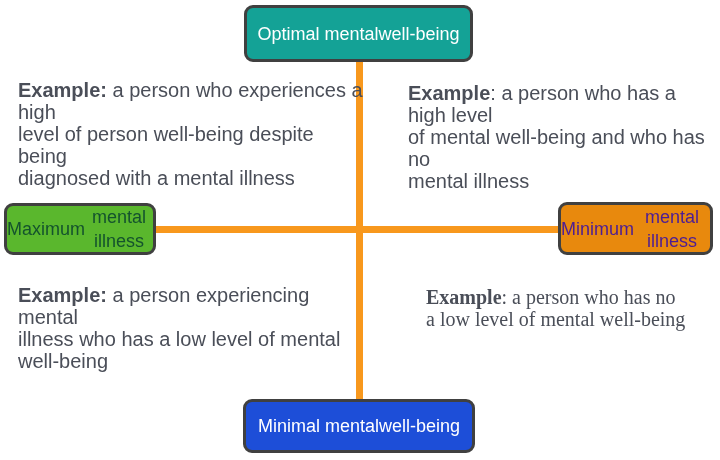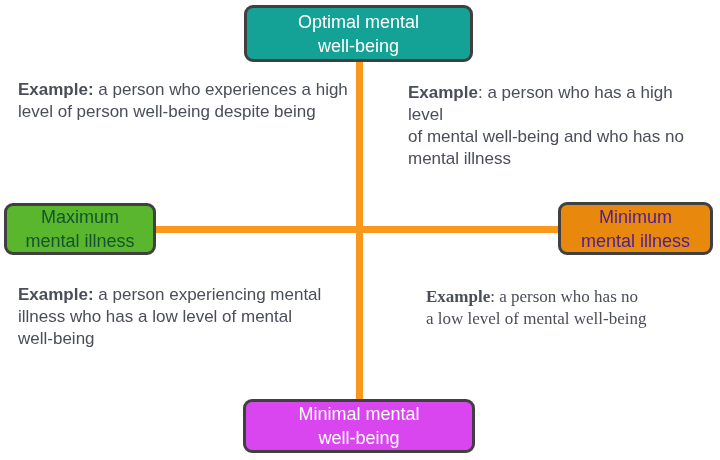--- a/index.html
+++ b/index.html
@@ -11,35 +11,35 @@
   .diagram {
     position: relative;
     width: 720px; height: 460px;
     background: #ffffff;
   }
   .axis { position: absolute; z-index: 1; }
   .axis-v { left: 356px; top: 60px; width: 7px; height: 343px; }
   .axis-h { left: 150px; top: 226px; width: 415px; height: 7px; }
   .node {
     position: absolute; z-index: 2;
-    display: flex; flex-direction: column;
+    display: flex; 
     align-items: center; justify-content: center;
     border: 3px solid #404040;
     border-radius: 9px;
     color: #ffffff;
     font-size: 18px; line-height: 24px;
     text-align: center;
   }
   .node-top    { left: 244px; top: 5px;   width: 229px; height: 57px; }
   .node-left   { left: 4px;   top: 203px; width: 152px; height: 52px; }
   .node-right  { left: 558px; top: 202px; width: 155px; height: 53px; }
   .node-bottom { left: 243px; top: 399px; width: 232px; height: 54px; }
   .quad {
     position: absolute; z-index: 2;
-    font-size: 17px; line-height: 22px;
+    font-size: 20px; line-height: 22px;
   }
   .quad b { font-weight: bold; }
   .quad-tl { left: 18px;  top: 79px;  width: 345px; }
   .quad-tr { left: 408px; top: 82px;  width: 300px; }
   .quad-bl { left: 18px;  top: 284px; width: 335px; }
   .quad-br { left: 426px; top: 286px; width: 300px; font-family: Liberation Serif, serif; }
 </style>
 </head>
 <body>
 
@@ -56,28 +56,29 @@
   <div class="node node-left" style="background-color: rgb(90, 183, 45); border-color: rgb(64, 64, 64); color: #14532d;">
     <div>Maximum</div>
     <div>mental illness</div>
   </div>
 
   <div class="node node-right" style="background-color: rgb(232, 137, 13); border-color: rgb(64, 64, 64); color: #4c1d95;">
     <div>Minimum</div>
     <div>mental illness</div>
   </div>
 
-  <div class="node node-bottom" style="background-color: #d946ef; border-color: rgb(64, 64, 64); color: rgb(255, 255, 255);">
+  <div class="node node-bottom" style="background-color: #1d4ed8; border-color: rgb(64, 64, 64); color: rgb(255, 255, 255);">
     <div>Minimal mental</div>
     <div>well-being</div>
   </div>
 
   <div class="quad quad-tl">
     <div><b>Example:</b><span> a person who experiences a high</span></div>
     <div>level of person well-being despite being</div>
+    <div>diagnosed with a mental illness</div>
   </div>
 
   <div class="quad quad-tr">
     <div><b>Example</b><span>: a person who has a high level</span></div>
     <div>of mental well-being and who has no</div>
     <div>mental illness</div>
   </div>
 
   <div class="quad quad-bl">
     <div><b>Example:</b><span> a person experiencing mental</span></div>

